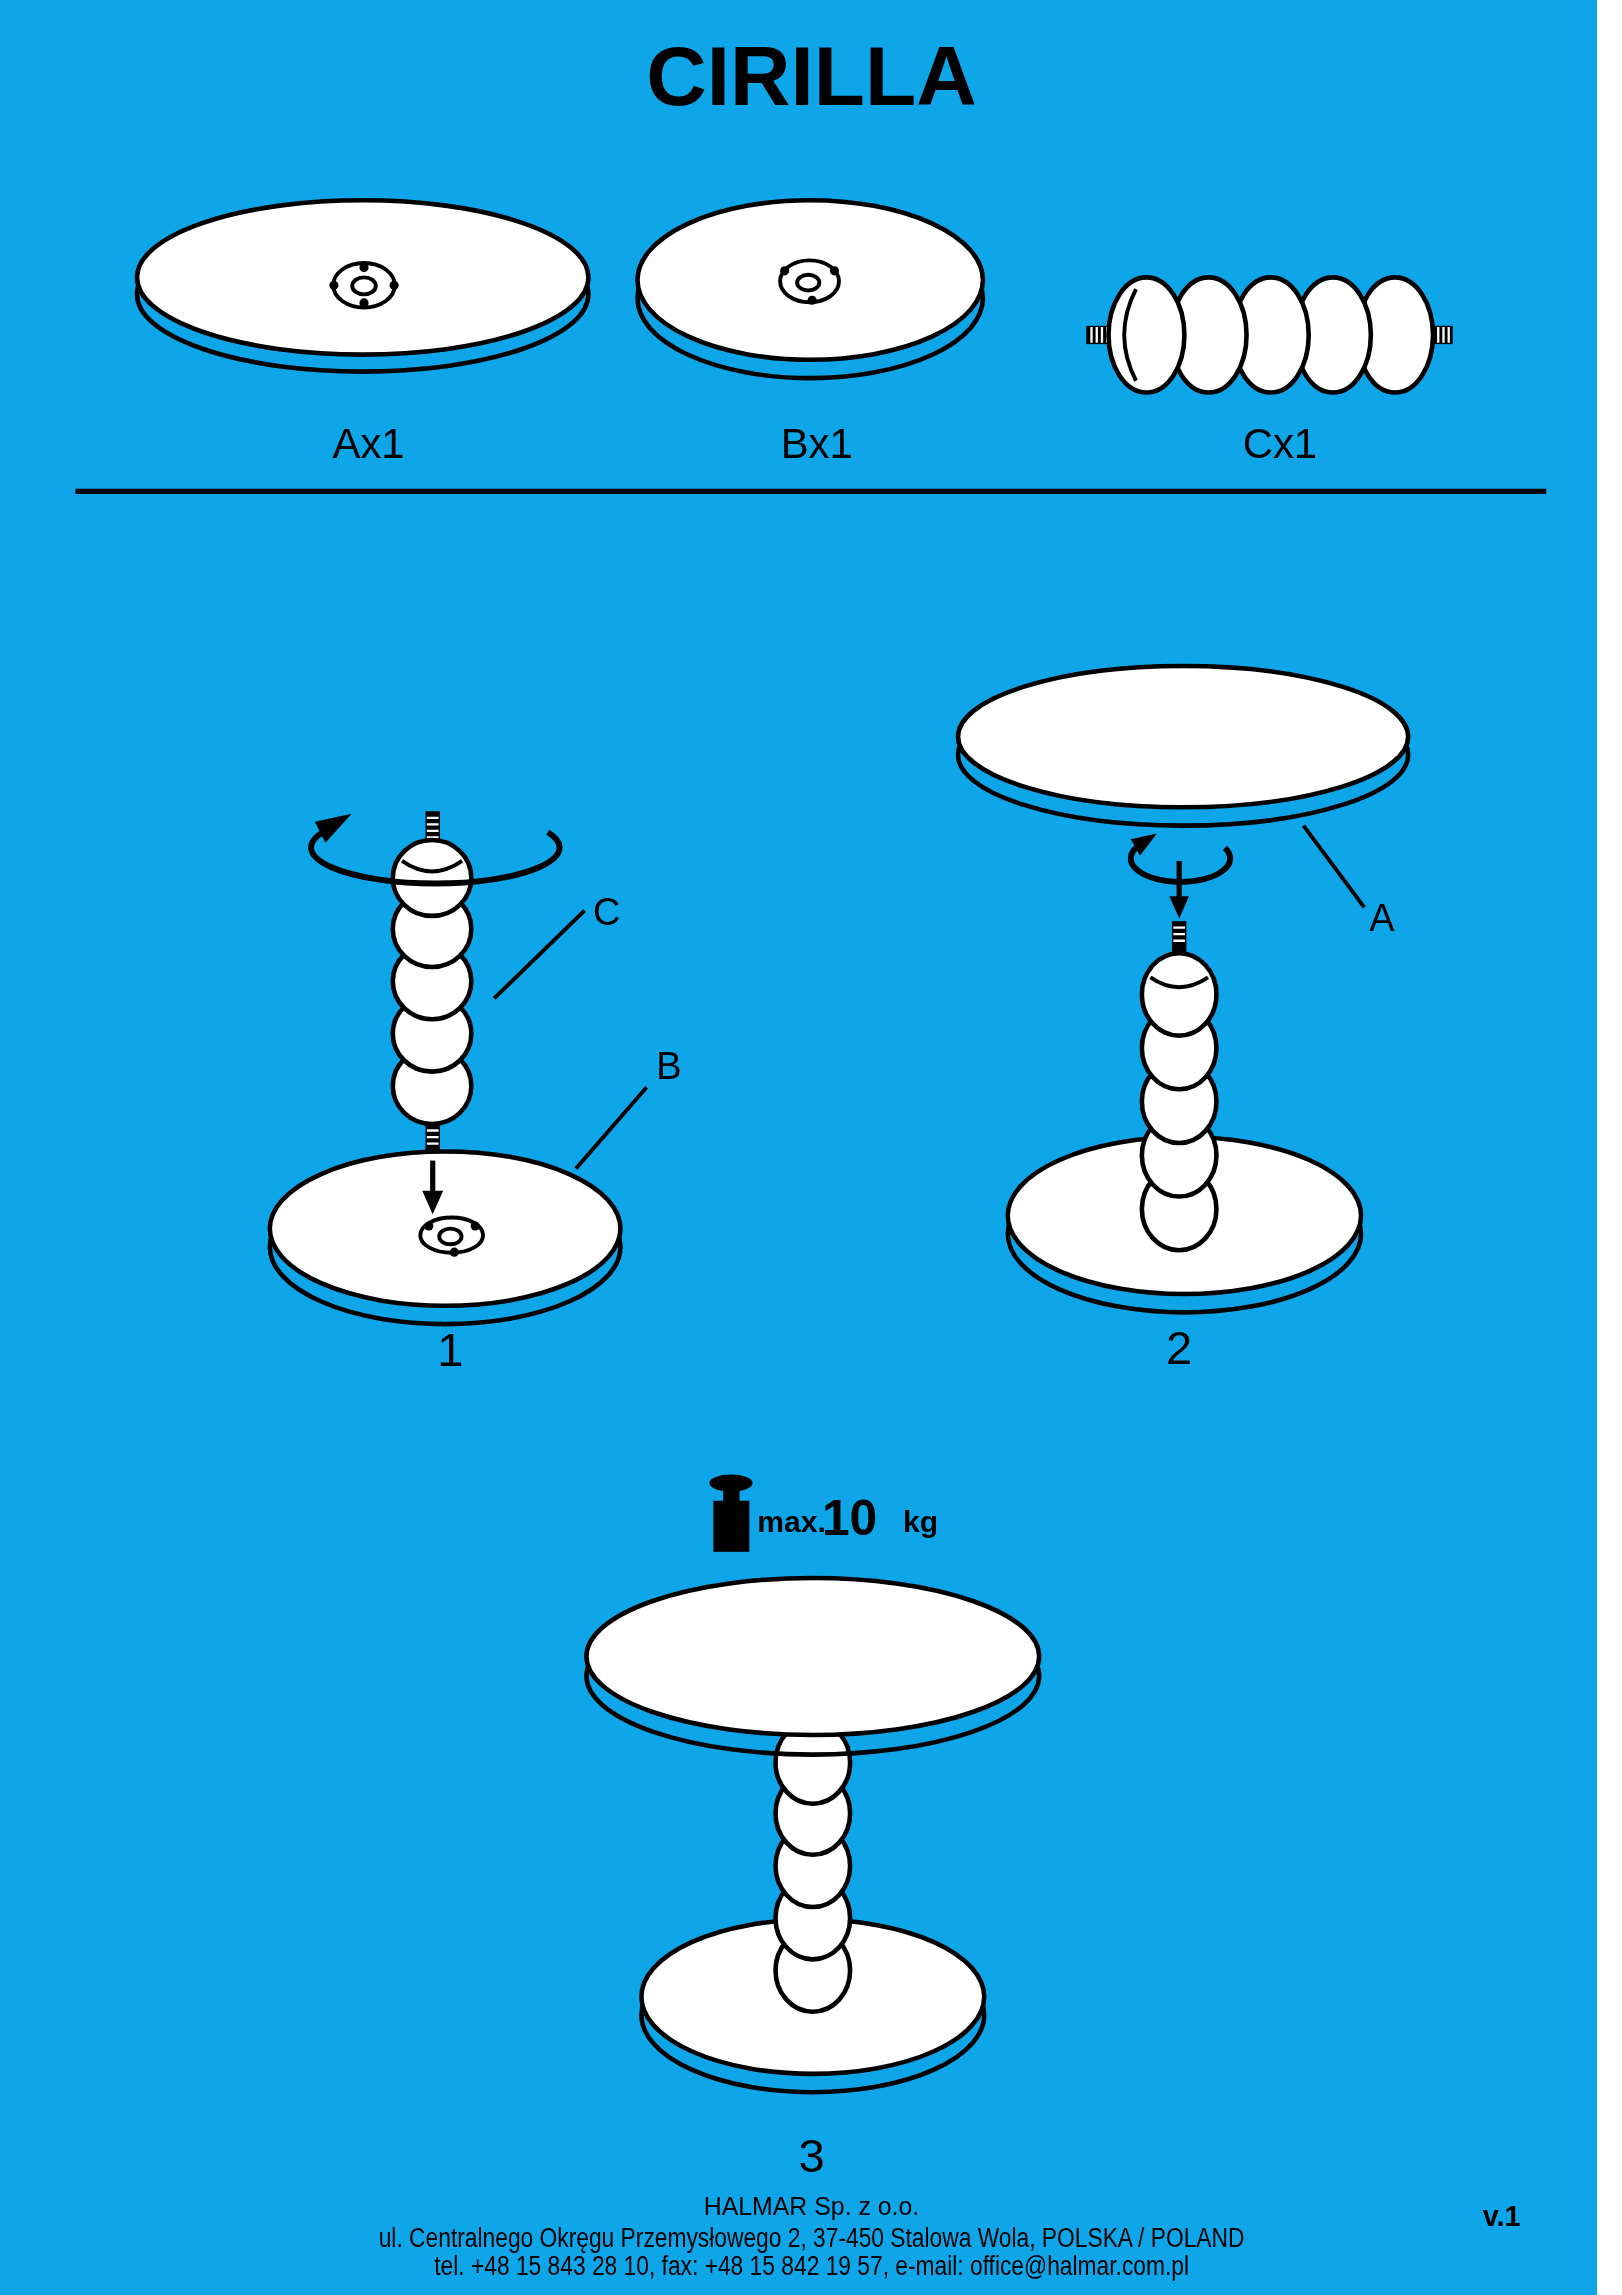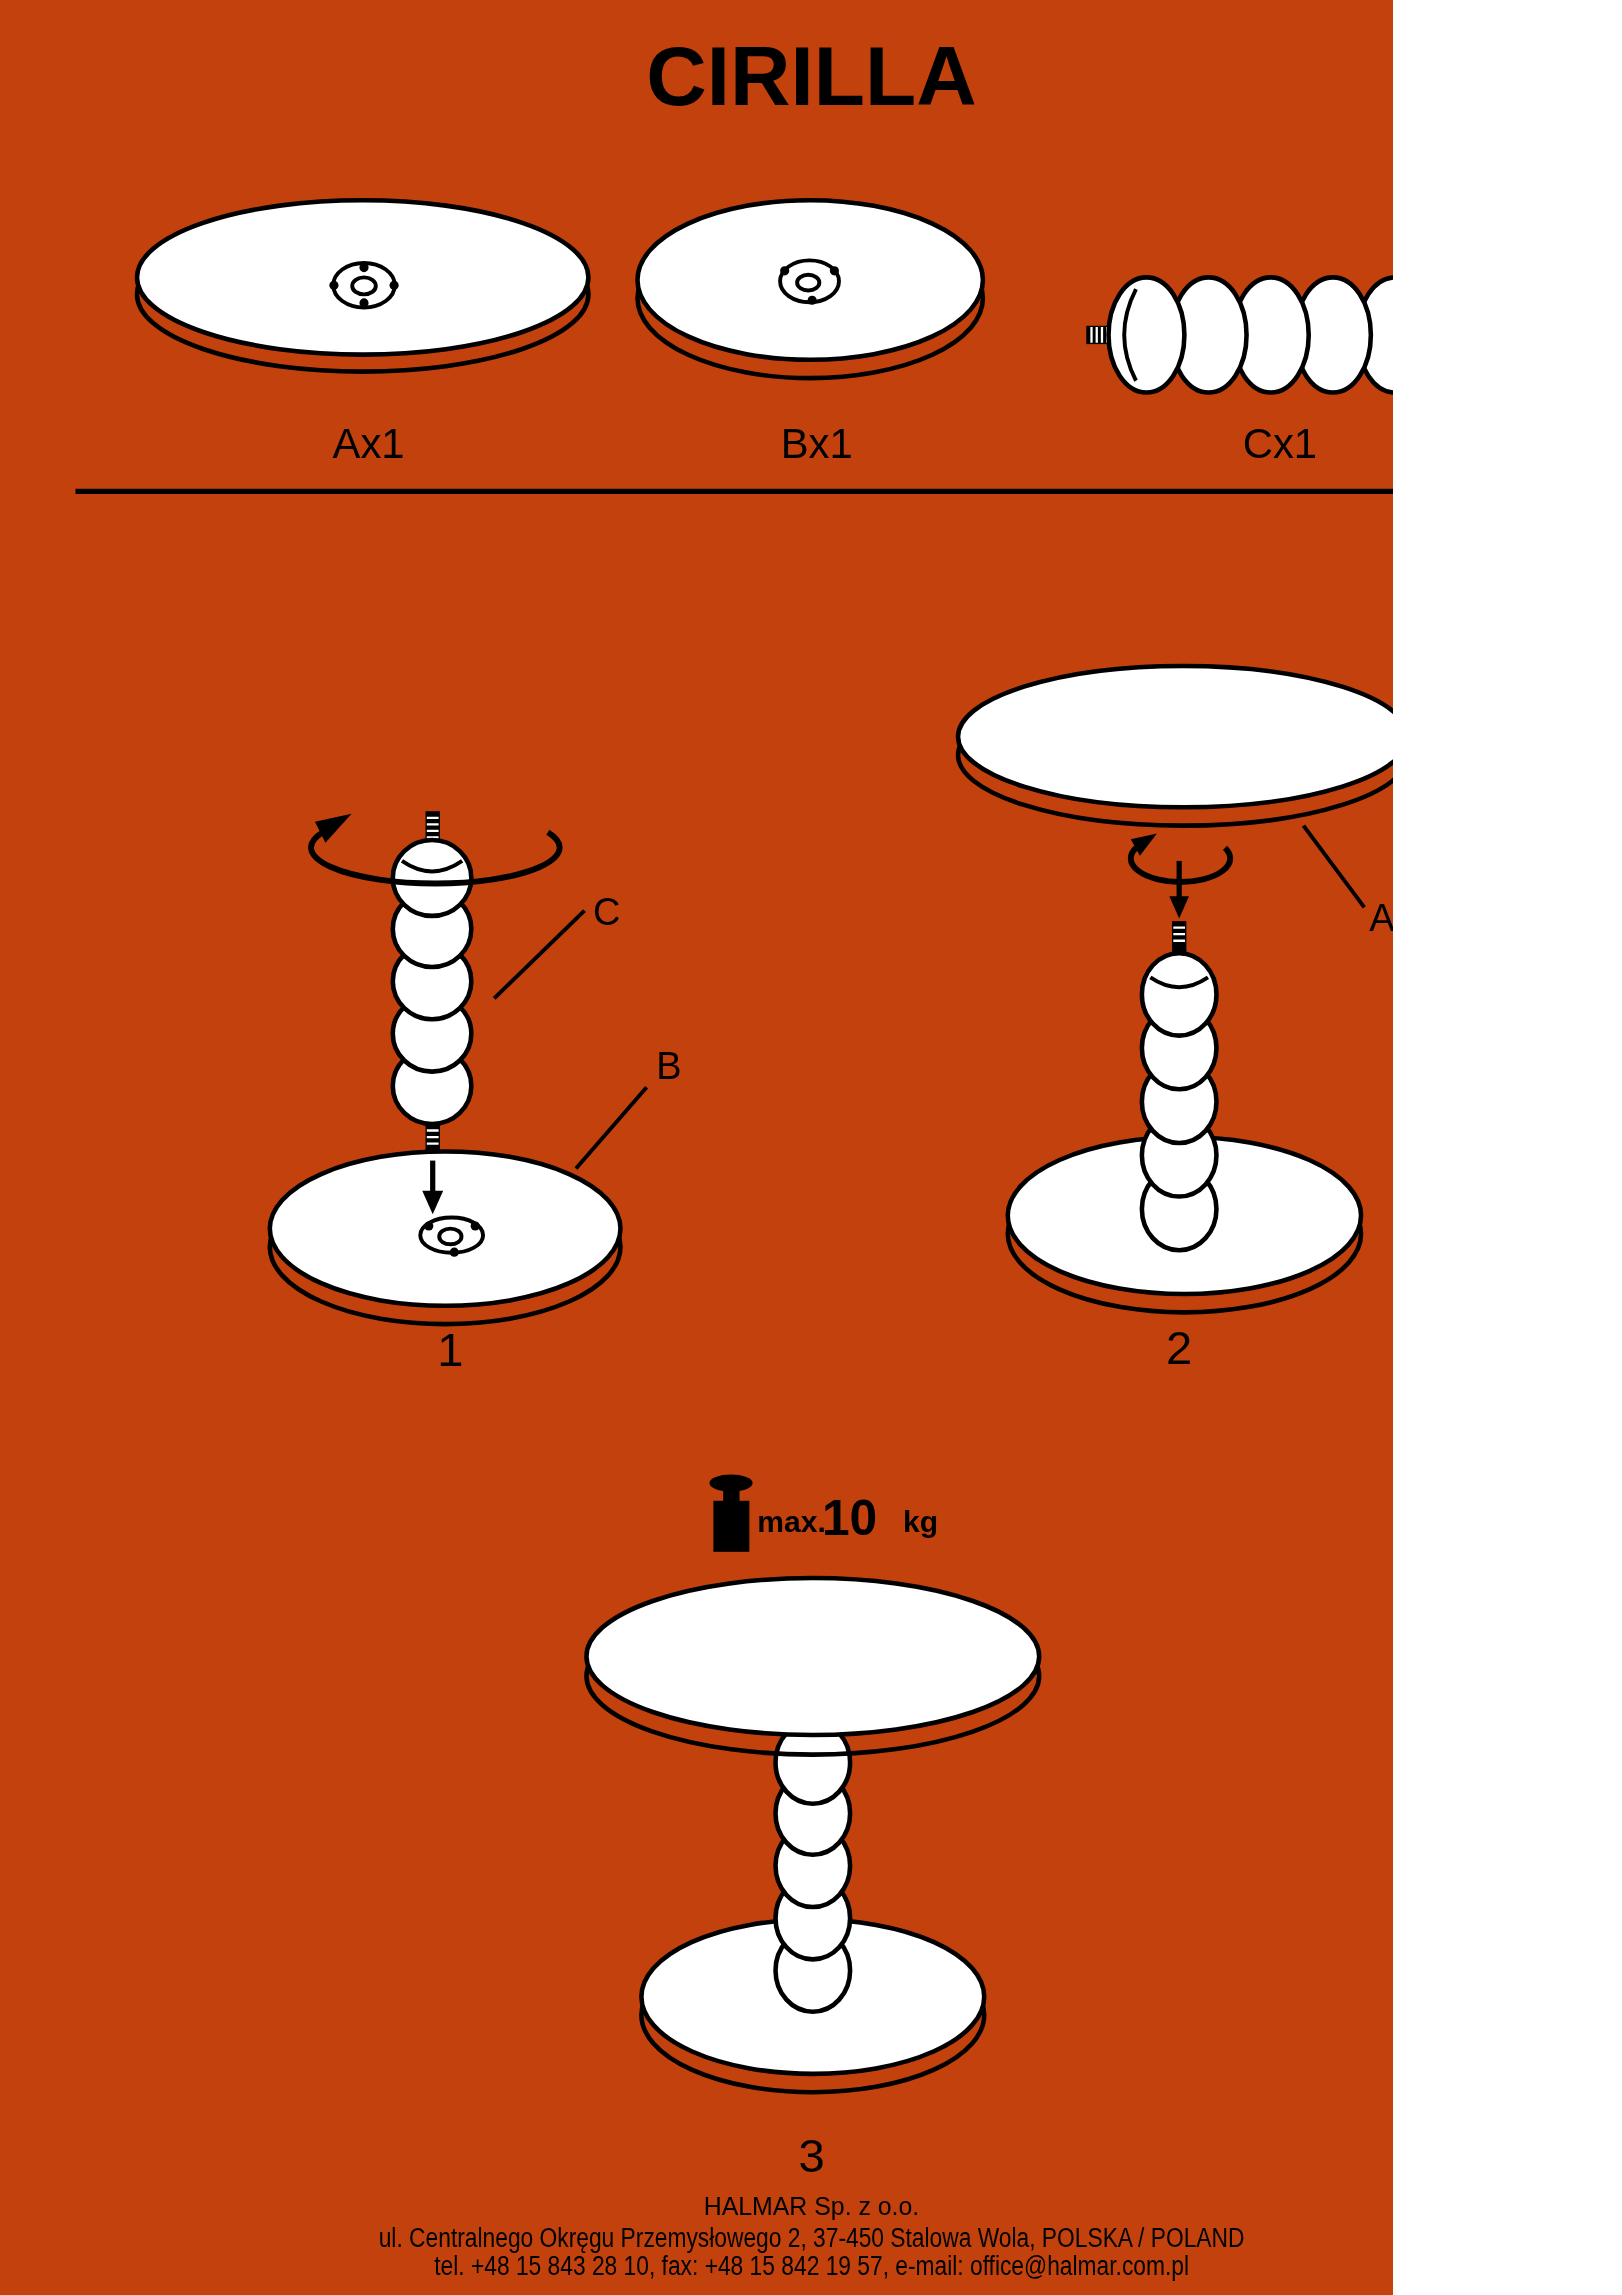--- a/index.html
+++ b/index.html
@@ -1,16 +1,16 @@
 <!DOCTYPE html>
 <html style="font-size:10.5px"><head>
 <meta charset="utf-8">
 <style>
   html, body { margin: 0; padding: 0; background: #ffffff; }
-  .page { position: relative; width: 1393px; height: 2295px; background: #c2410c; overflow: hidden; }
+  .page { position: relative; width: 1597px; height: 2295px; background: #0ea5e9; overflow: hidden; }
   svg { display: block; }
 
   svg text { font-family: "Liberation Sans", sans-serif; fill: #000; }
   .t-title   { font-size: 128px; font-weight: bold; }
   .t-part    { font-size: 64px; }
   .t-callout { font-size: 58px; }
   .t-step    { font-size: 72px; }
   .t-max     { font-size: 46px; font-weight: bold; }
   .t-maxval  { font-size: 76px; font-weight: bold; }
   .t-footer  { font-size: 38px; }

